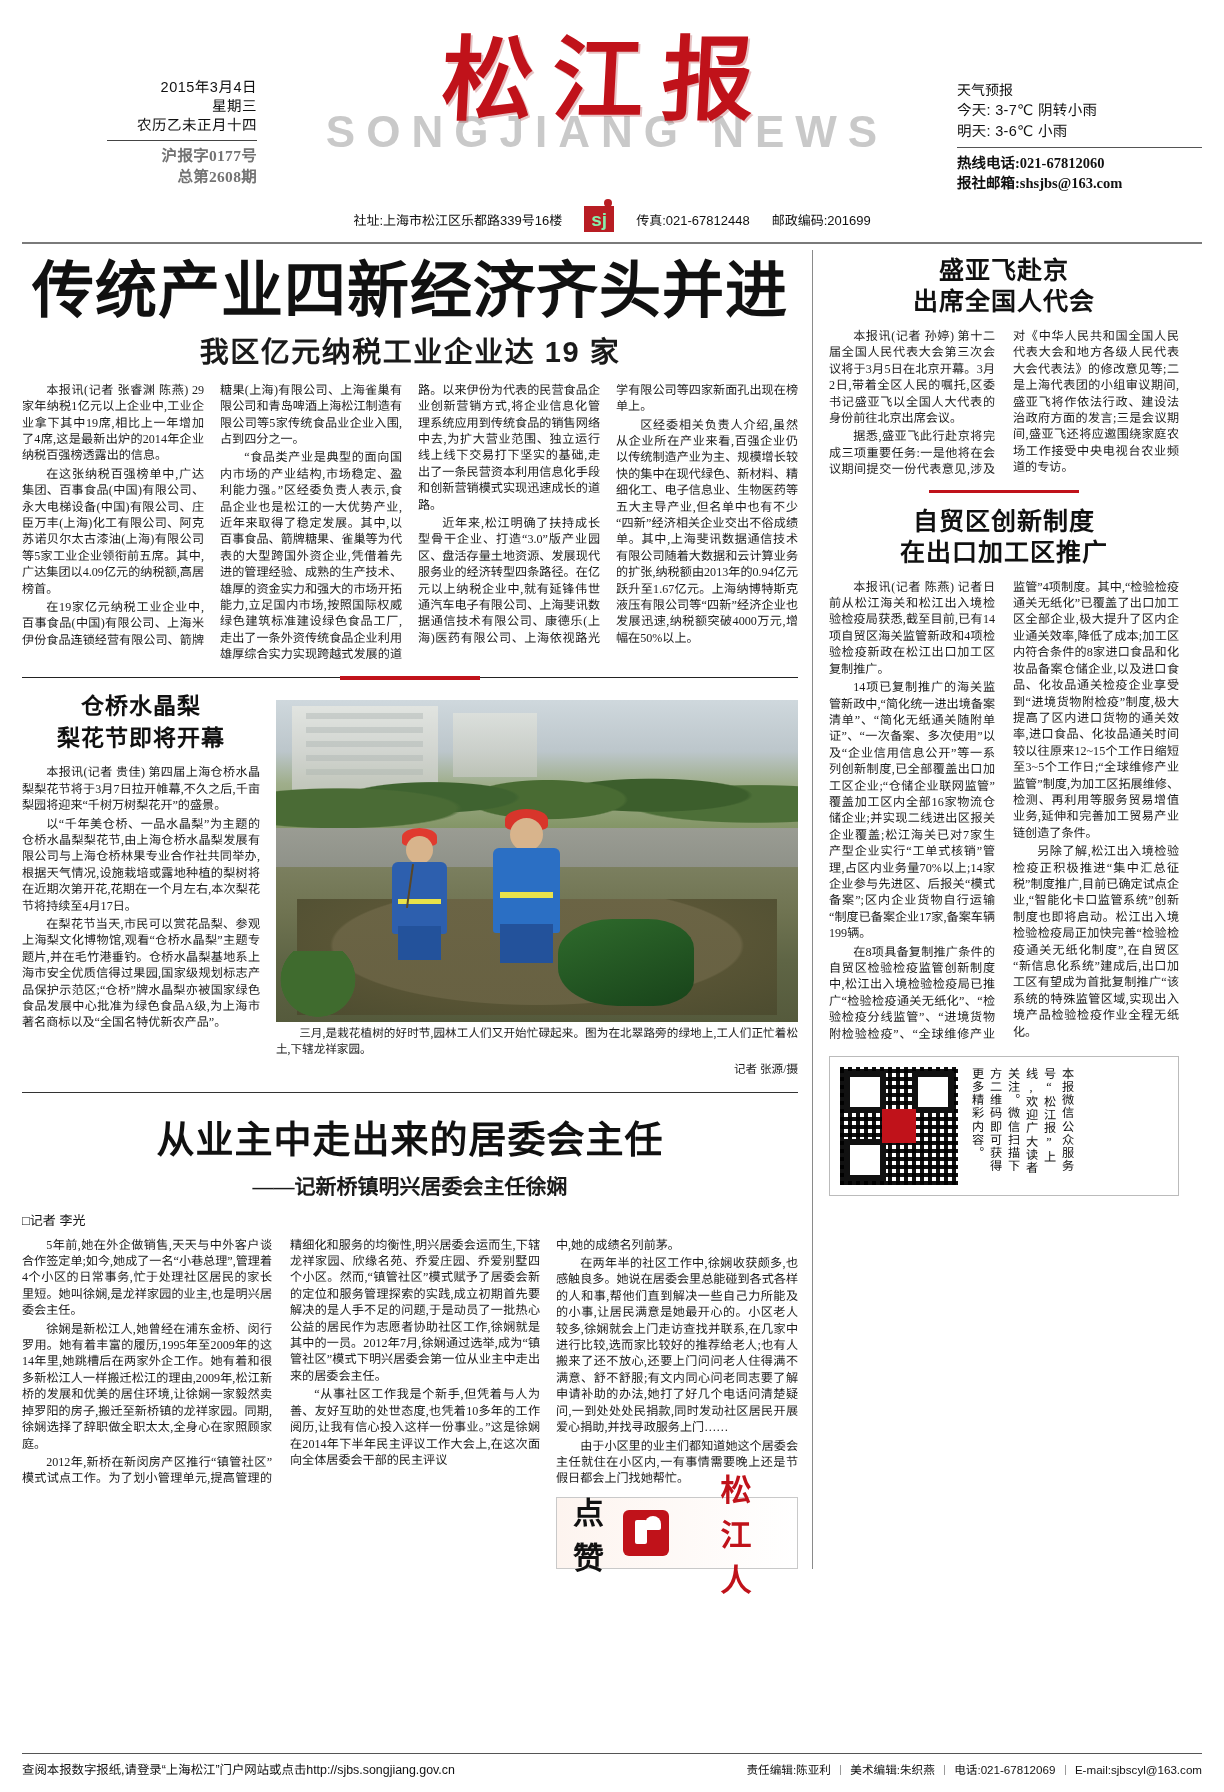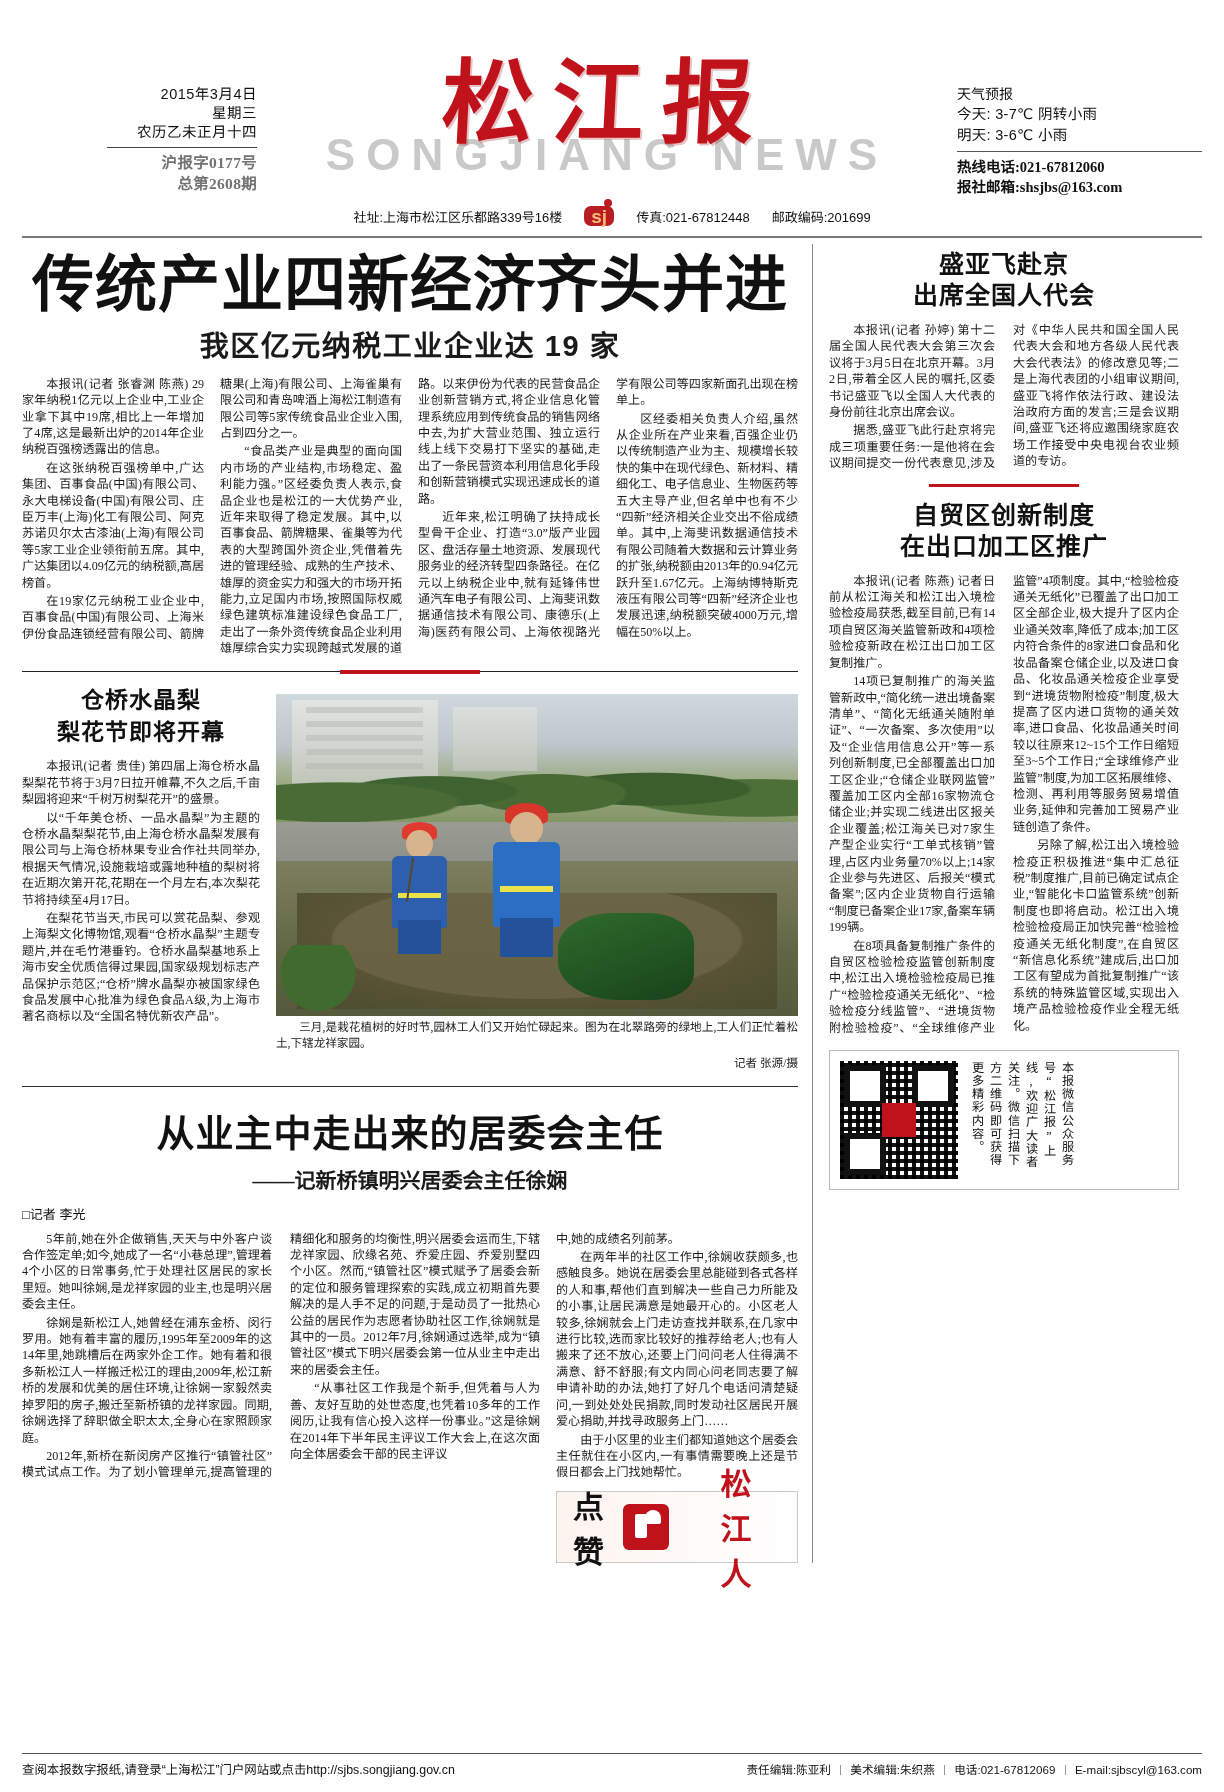--- a/index.html
+++ b/index.html
@@ -7,21 +7,21 @@
     width:1224px;height:1792px;
     background:#ffffff;
     font-family:"Liberation Serif","DejaVu Serif",serif;
     color:#1a1a1a;
     -webkit-font-smoothing:antialiased;
     overflow:hidden;
   }
   .page{position:relative;width:1224px;height:1792px;box-sizing:border-box;padding:0 22px;}
 
   
-  .masthead{position:relative;height:200px;display:flex;align-items:center;justify-content:space-between;}
+  .masthead{position:relative;height:200px;display:flex;align-items:flex-start;justify-content:space-between;}
   .mh-left{width:235px;padding-top:78px;text-align:right;font-family:"Liberation Sans","DejaVu Sans",sans-serif;}
   .mh-left .dline{font-size:14.5px;line-height:19px;letter-spacing:.5px;color:#111;}
   .mh-left .rule{border-top:1.3px solid #444;margin:5px 0 4px auto;width:150px;}
   .mh-left .serif-line{font-family:"Liberation Serif",serif;font-weight:700;font-size:15.5px;line-height:21px;color:#737373;letter-spacing:.3px;}
 
   .mh-center{position:relative;flex:1;text-align:center;padding-top:34px;}
   .logo-cn{
     font-family:"DejaVu Serif","Liberation Serif",serif;
     font-weight:700;
     font-size:92px;
@@ -48,23 +48,23 @@
   .mh-right .rule{border-top:1.2px solid #555;margin:5px 0 5px 0;width:100%;}
   .mh-right .ct-row{font-family:"Liberation Serif",serif;font-weight:700;font-size:14.5px;line-height:20px;color:#111;}
 
   
   .addrbar{
     display:flex;align-items:center;justify-content:center;gap:22px;
     font-family:"Liberation Sans","DejaVu Sans",sans-serif;
     font-size:13px;color:#111;padding:6px 0 8px;
   }
   .sj-mark{
-    width:30px;height:20px;background:#b81d23;color:#fdba74;
+    width:30px;height:26px;background:#b81d23;color:#86efac;
     font-family:"Liberation Sans",sans-serif;font-weight:700;font-size:19px;
-    display:flex;align-items:center;justify-content:center;line-height:1;position:relative;border-radius:7px;
+    display:flex;align-items:center;justify-content:center;line-height:1;position:relative;
   }
   .sj-mark:after{content:"";position:absolute;top:-7px;right:2px;width:8px;height:8px;border-radius:50%;background:#b81d23;}
   .rule-thick{border-top:2.2px solid #7a7a7a;margin:2px 0 0;}
 
   
   .grid{display:flex;gap:0;}
   .colmain{width:790px;padding-right:14px;box-sizing:border-box;}
   .vdiv{width:1px;background:#8a8a8a;margin:6px 0 0;}
   .colside{width:366px;padding-left:16px;box-sizing:border-box;}
 

